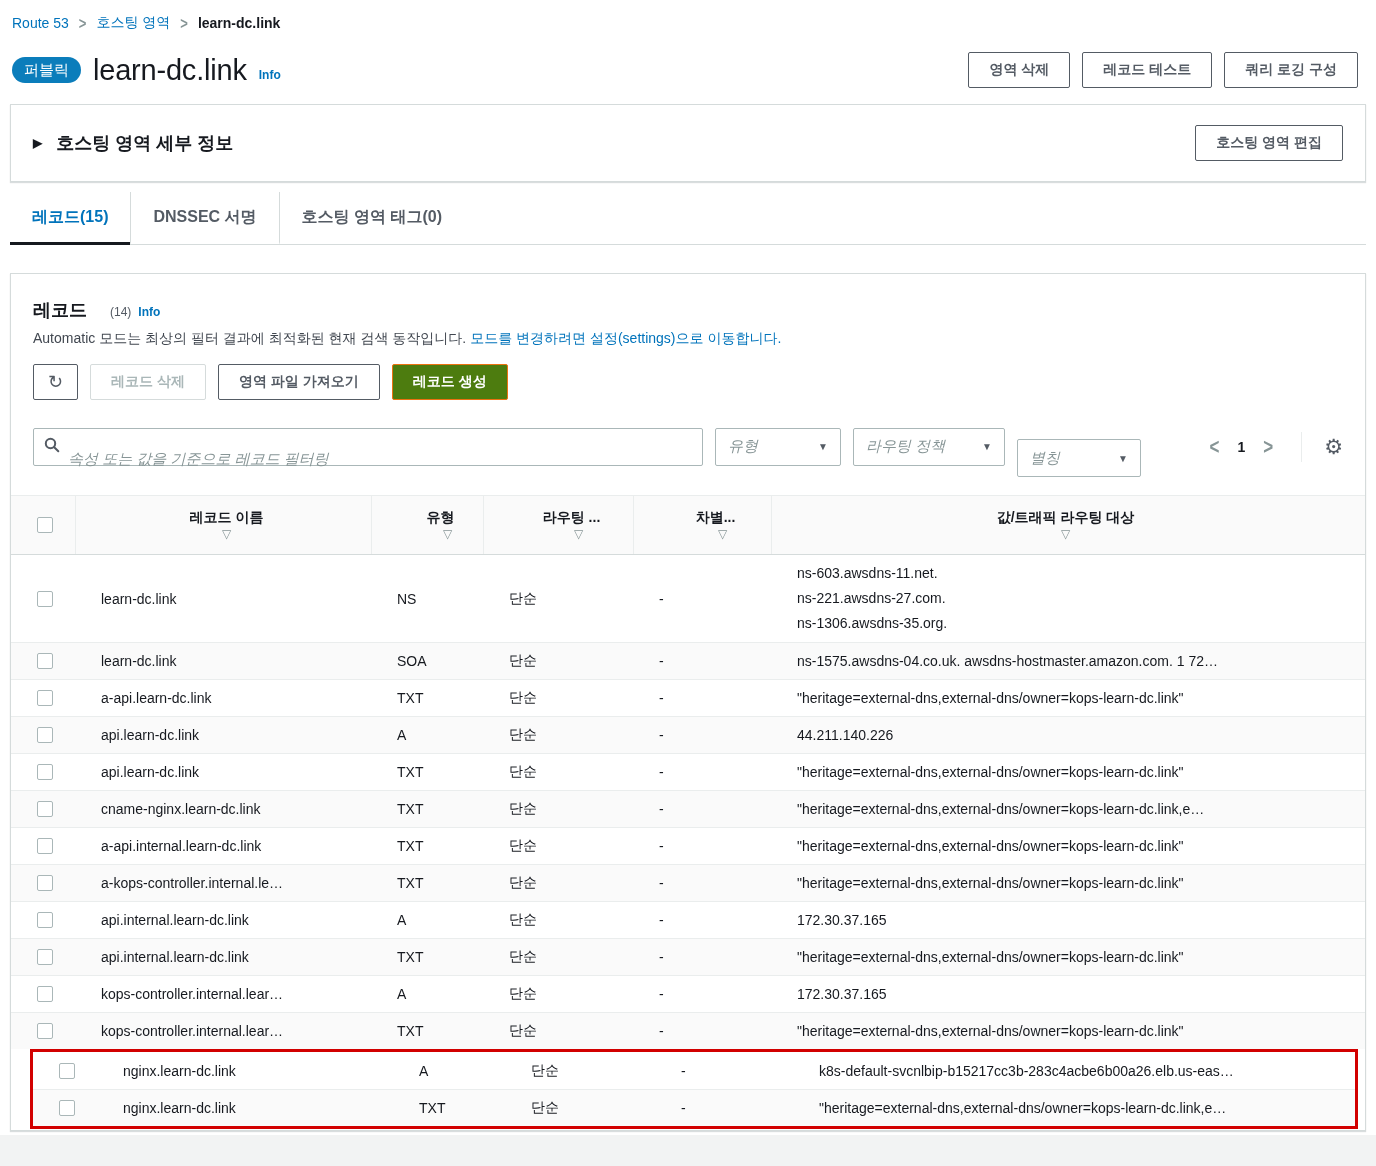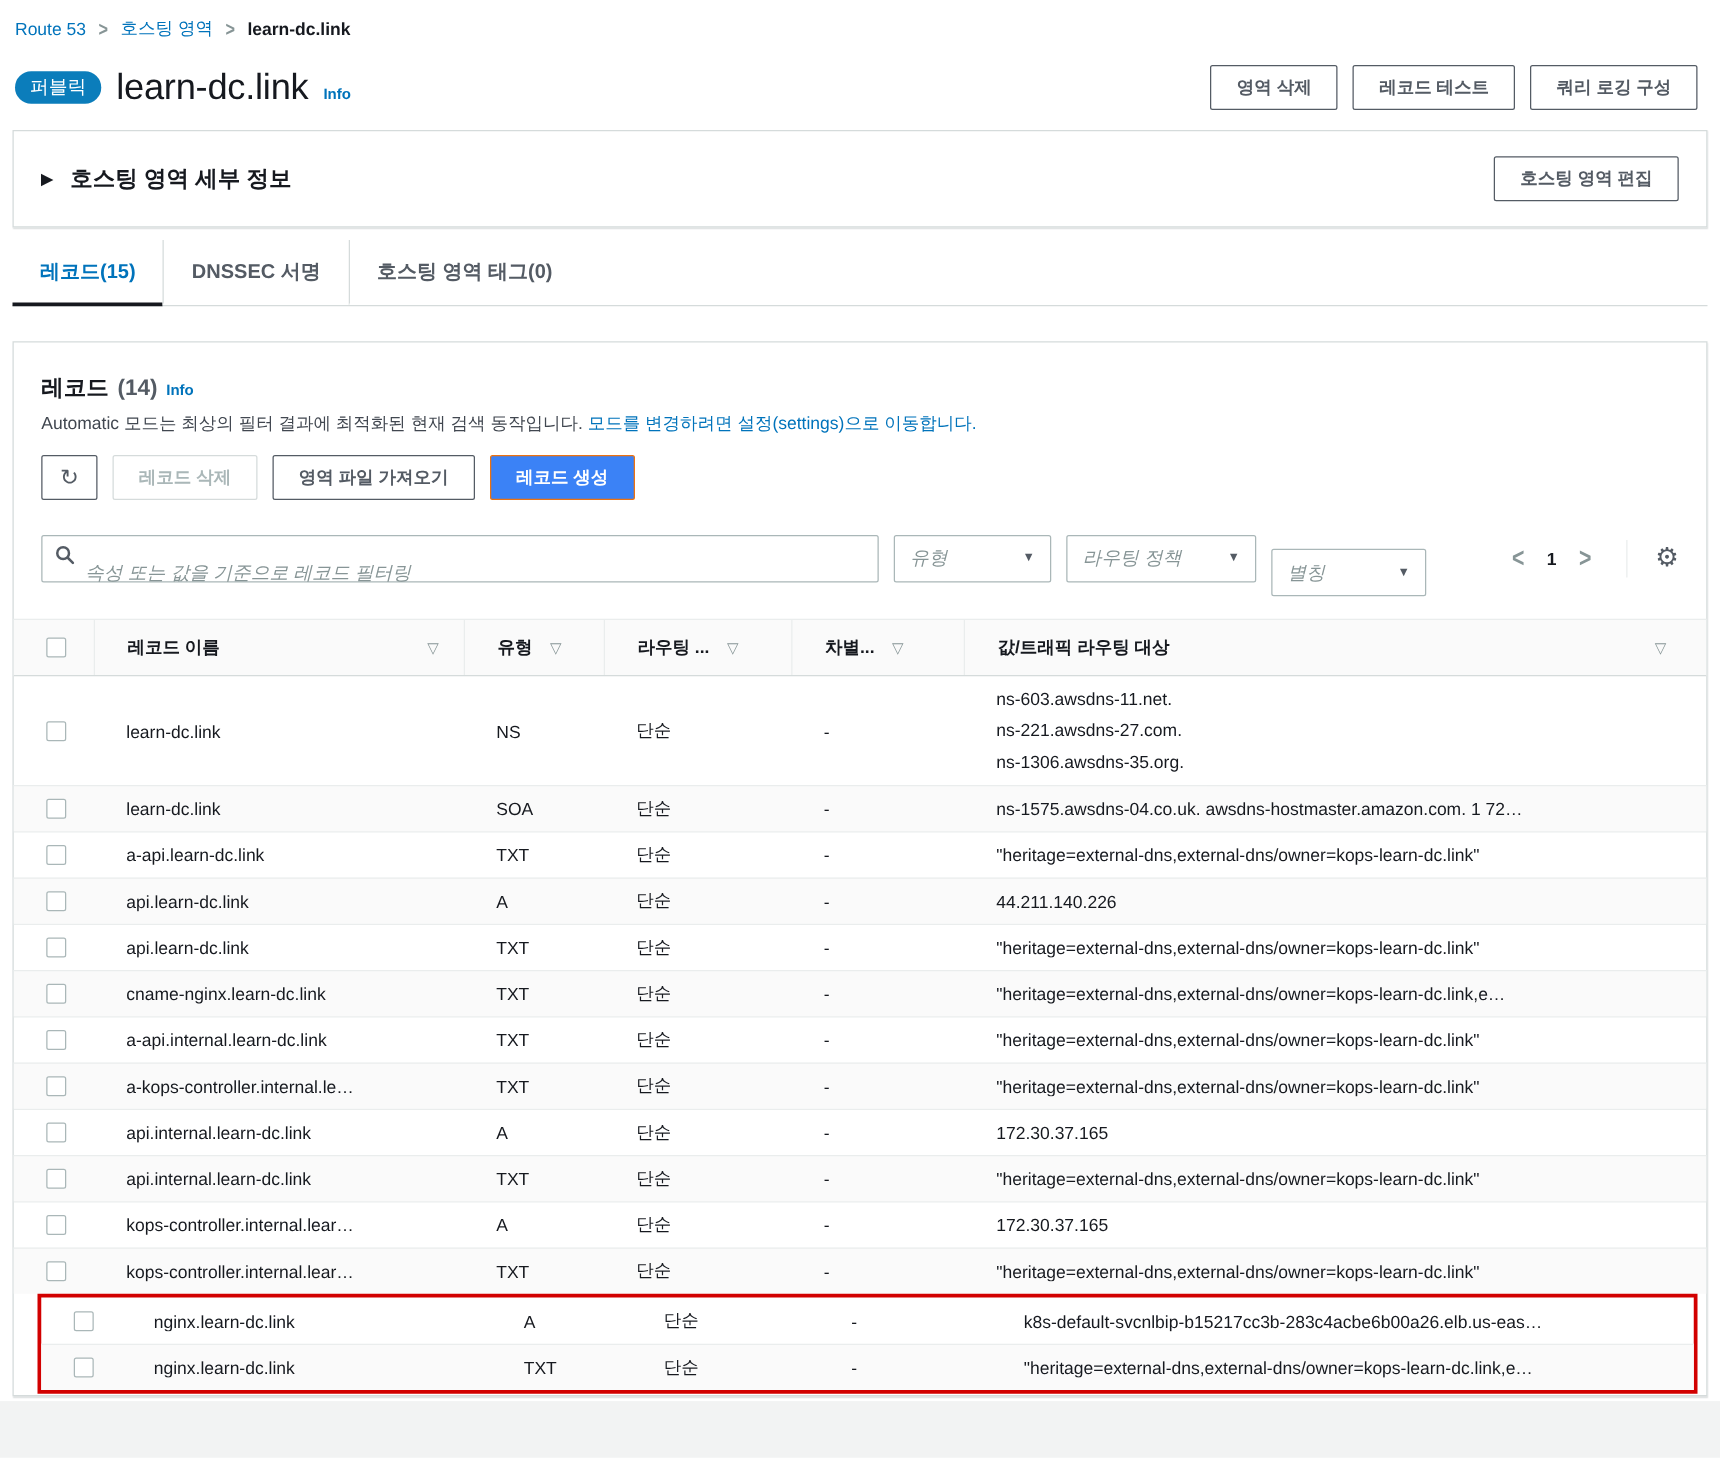--- a/index.html
+++ b/index.html
@@ -28,21 +28,21 @@
   .info-link { color:#0073bb; font-size:12px; font-weight:700; margin-top:10px; cursor:pointer; }
   .ph-actions { display:flex; gap:12px; }
   .btn {
     display:inline-flex; align-items:center; justify-content:center;
     border:1px solid #545b64; background:#fff; color:#545b64;
     font-family:"Liberation Sans", sans-serif;
     font-size:14px; font-weight:700; border-radius:2px;
     padding:8px 20px; cursor:pointer; white-space:nowrap;
   }
   .btn.disabled { color:#aab7b8; border-color:#d5dbdb; cursor:default; }
-  .btn.primary { background:#3b82f6; border-color:#ec7211; color:#fff; }
+  .btn.primary { background:#4d7c0f; border-color:#ec7211; color:#fff; }
   .btn.icon-btn { padding:6px 14px; font-size:18px; font-weight:400; line-height:1; }
 
   
   .card {
     margin:0 10px; background:#fff; border:1px solid #d5dbdb;
     box-shadow:0 1px 1px rgba(0,28,36,0.15); border-radius:0;
   }
   .details-card { display:flex; align-items:center; justify-content:space-between; padding:20px 22px; }
   .details-title { display:flex; align-items:center; gap:14px; font-size:18px; font-weight:700; cursor:pointer; }
   .caret { font-size:12px; color:#16191f; }
@@ -54,21 +54,21 @@
     cursor:pointer; position:relative; border-bottom:3px solid transparent; margin-bottom:-1px;
   }
   .tab + .tab { border-left:1px solid #d5dbdb; border-bottom:3px solid transparent; }
   .tab.active { color:#0073bb; border-bottom:3px solid #16191f; }
 
   
   .records-card { margin-top:28px; padding-top:24px; }
   .records-head { padding:0 22px; }
   .records-title-row { display:flex; align-items:baseline; gap:7px; }
   .records-title { font-size:18px; font-weight:700; }
-  .records-count { font-size:18px; font-weight:700; color:#545b64; }
+  .records-count { font-size:12px; font-weight:400; color:#545b64;margin-left:16px; }
   .records-info { font-size:12px; font-weight:700; color:#0073bb; cursor:pointer; }
   .records-desc { margin-top:8px; font-size:14px; color:#414750; }
   .records-desc .desc-link { color:#0073bb; cursor:pointer; }
 
   .toolbar { display:flex; gap:12px; padding:16px 22px 4px 22px; }
 
   .filter-row { display:flex; align-items:center; padding:12px 22px 18px 22px; }
   .search-box {
     display:flex; align-items:center; gap:8px;
     width:670px; height:38px; border:1px solid #aab7b8; border-radius:2px; background:#fff;
@@ -100,21 +100,21 @@
   .grid-row {
     display:grid;
     grid-template-columns:64px 296px 112px 150px 138px 1fr;
     align-items:center;
   }
   .thead { border-top:1px solid #eaeded; border-bottom:1px solid #d5dbdb; background:#fafafa; }
   .th {
     font-size:14px; font-weight:700; color:#16191f; padding:13px 0 13px 26px;
     display:flex; align-items:center;
   }
-  .th + .th { border-left:1px solid #eaeded; align-self:stretch; }
+  .th + .th { border-left:1px solid #eaeded; align-self:stretch;flex-direction:column; }
   .sort { color:#879596; font-size:12px; font-weight:400; cursor:pointer; }
   .th-name, .th-value { justify-content:space-between; padding-right:20px; }
   .th-value { padding-right:32px; }
   .th-mid .sort { margin-left:14px; }
 
   .cb {
     width:16px; height:16px; border:1px solid #aab7b8; border-radius:2px; background:#fff;
     display:inline-block; cursor:pointer;
   }
   .cb-cell { padding-left:26px; display:flex; align-items:center; }

